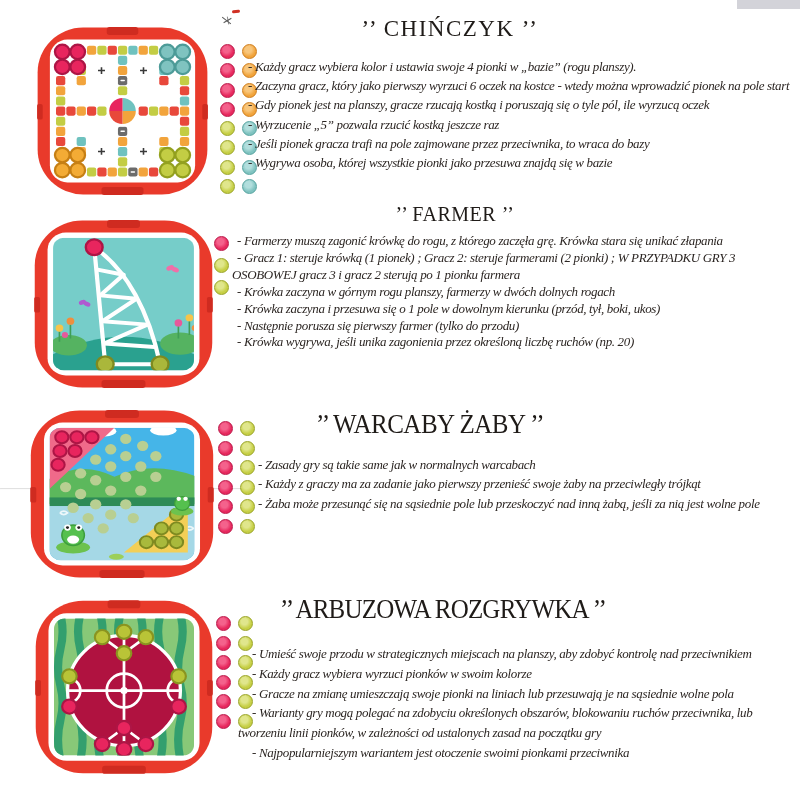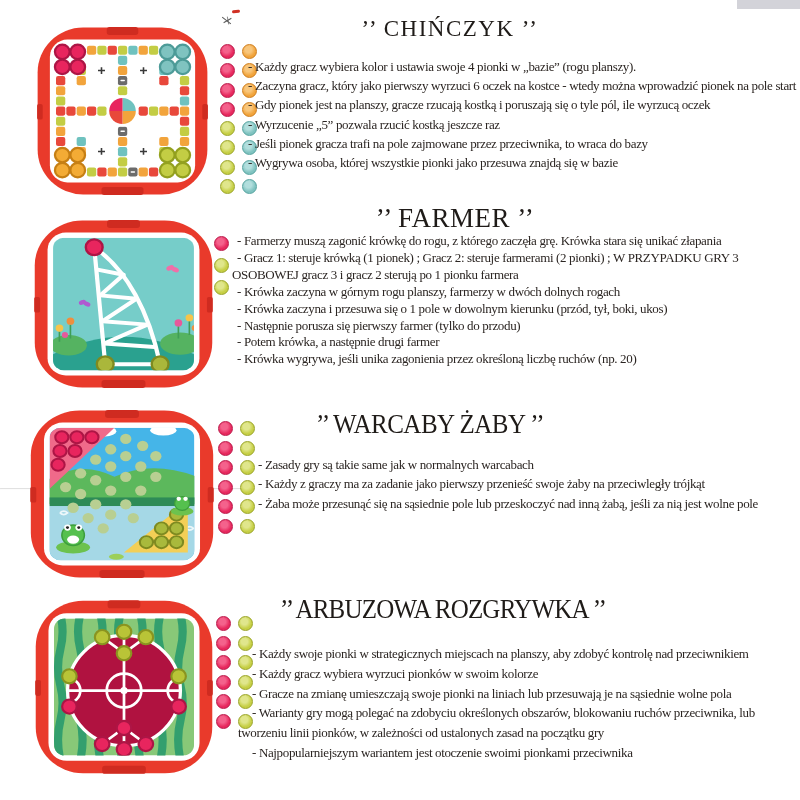--- a/index.html
+++ b/index.html
@@ -3,24 +3,24 @@
 <meta charset="utf-8">
 <style>
   html,body{margin:0;padding:0;}
   body{width:800px;height:800px;background:#ffffff;overflow:hidden;position:relative;
        font-family:"Liberation Serif","DejaVu Serif",serif;color:#2b2522;}
   .abs{position:absolute;}
   section{position:absolute;left:0;top:0;width:0;height:0;overflow:visible;}
   .game-title{position:absolute;text-align:center;color:#1f1b18;font-weight:normal;margin:0;
               white-space:nowrap;}
   .t1{left:280px;top:16px;width:340px;font-size:23px;letter-spacing:1.5px;}
-  .t2{left:300px;top:203px;width:310px;font-size:27px;letter-spacing:.5px;}
+  .t2{left:300px;top:203px;width:310px;font-size:20px;letter-spacing:.5px;}
   .t3{left:280px;top:410px;width:300px;font-size:25px;letter-spacing:-.5px;transform:scaleY(1.08);}
   .t4{left:278px;top:595px;width:330px;font-size:25px;letter-spacing:-.8px;transform:scaleY(1.08);}
-  ul.rules{list-style:none;margin:0;padding:0;position:absolute;font-size:13px;letter-spacing:-.35px;}
+  ul.rules{list-style:none;margin:0;padding:0;position:absolute;font-size:13px;letter-spacing:-.35px;font-style:italic;}
   .r1{left:248px;top:57px;width:552px;line-height:19.2px;white-space:nowrap;}
   .r2{left:232px;top:233px;width:566px;line-height:16.9px;}
   .r2 li{text-indent:5px;}
   .r3{left:258px;top:455px;width:540px;line-height:19.4px;white-space:nowrap;}
   .r4{left:238px;top:644px;width:556px;line-height:19.8px;}
   .r4 li{text-indent:14px;}
   .board{position:absolute;}
   .board svg{display:block;width:100%;height:100%;}
   .dots{position:absolute;display:flex;gap:7px;}
   .dot-col{display:flex;flex-direction:column;gap:4.3px;}
@@ -271,21 +271,20 @@
         <span class="dot lime"></span>
       </div>
   </div>
 
   <ul class="rules r2">
       <li class="rule">- Farmerzy muszą zagonić krówkę do rogu, z którego zaczęła grę. Krówka stara się unikać złapania</li>
       <li class="rule">- Gracz 1: steruje krówką (1 pionek) ; Gracz 2: steruje farmerami (2 pionki) ; W PRZYPADKU GRY 3 OSOBOWEJ gracz 3 i gracz 2 sterują po 1 pionku farmera</li>
       <li class="rule">- Krówka zaczyna w górnym rogu planszy, farmerzy w dwóch dolnych rogach</li>
       <li class="rule">- Krówka zaczyna i przesuwa się o 1 pole w dowolnym kierunku (przód, tył, boki, ukos)</li>
       <li class="rule">- Następnie porusza się pierwszy farmer (tylko do przodu)</li>
-      <li class="rule">- Potem krówka, a następnie drugi farmer</li>
       <li class="rule">- Krówka wygrywa, jeśli unika zagonienia przez określoną liczbę ruchów (np. 20)</li>
     </ul>
 </section>
 
 <section>
   <h2 class="game-title t3">’’ WARCABY ŻABY ’’</h2>
 
   <div class="board" style="left:28px;top:408px;width:188px;height:172px;">
     <svg viewBox="0 0 100 100" preserveAspectRatio="none">
       <defs>
@@ -471,19 +470,19 @@
         <span class="dot lime"></span>
         <span class="dot lime"></span>
         <span class="dot lime"></span>
         <span class="dot lime"></span>
         <span class="dot lime"></span>
         <span class="dot lime"></span>
       </div>
   </div>
 
   <ul class="rules r4">
-      <li class="rule">- Każdy swoje pionki w strategicznych miejscach na planszy, aby zdobyć kontrolę nad przeciwnikiem</li>
+      <li class="rule">- Umieść swoje przodu w strategicznych miejscach na planszy, aby zdobyć kontrolę nad przeciwnikiem</li>
       <li class="rule">- Każdy gracz wybiera wyrzuci pionków w swoim kolorze</li>
       <li class="rule">- Gracze na zmianę umieszczają swoje pionki na liniach lub przesuwają je na sąsiednie wolne pola</li>
       <li class="rule">- Warianty gry mogą polegać na zdobyciu określonych obszarów, blokowaniu ruchów przeciwnika, lub tworzeniu linii pionków, w zależności od ustalonych zasad na początku gry</li>
       <li class="rule">- Najpopularniejszym wariantem jest otoczenie swoimi pionkami przeciwnika</li>
     </ul>
 </section>
 
 </body></html>

